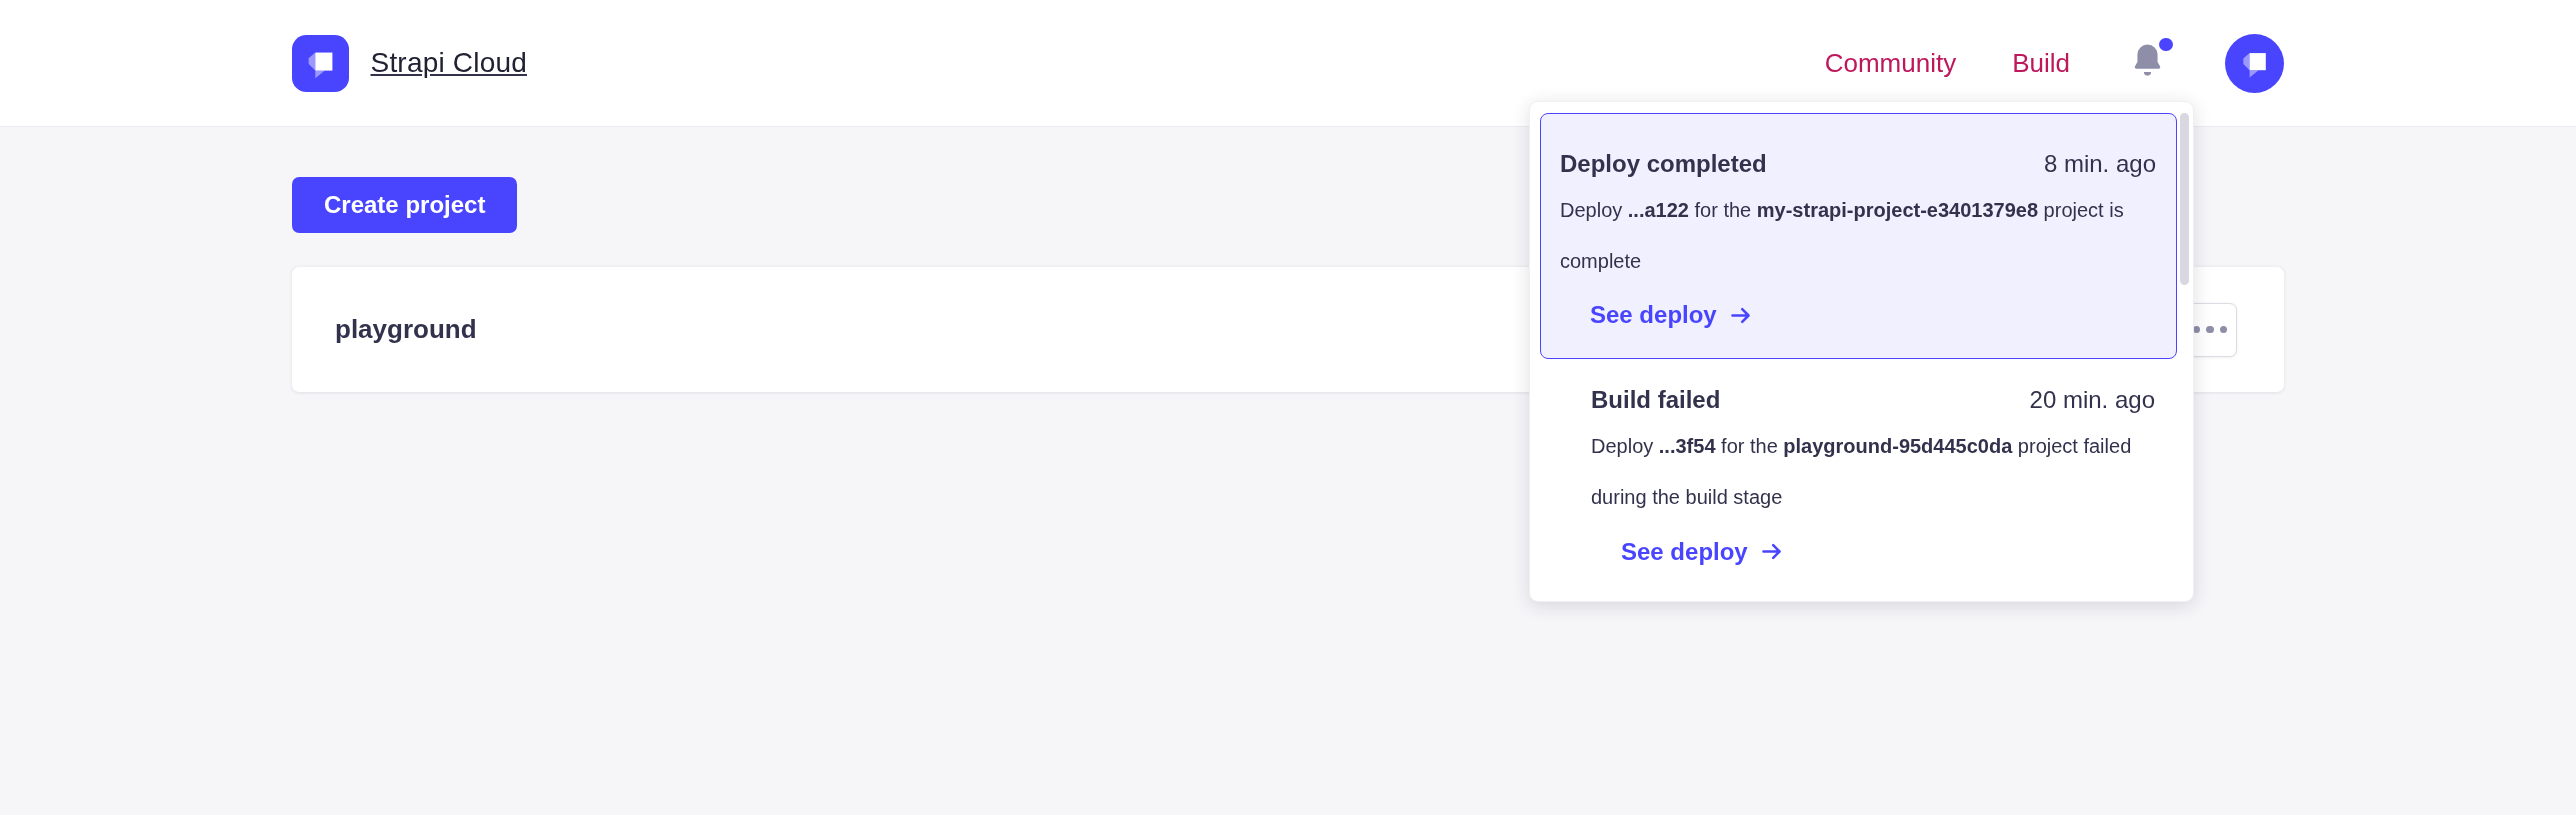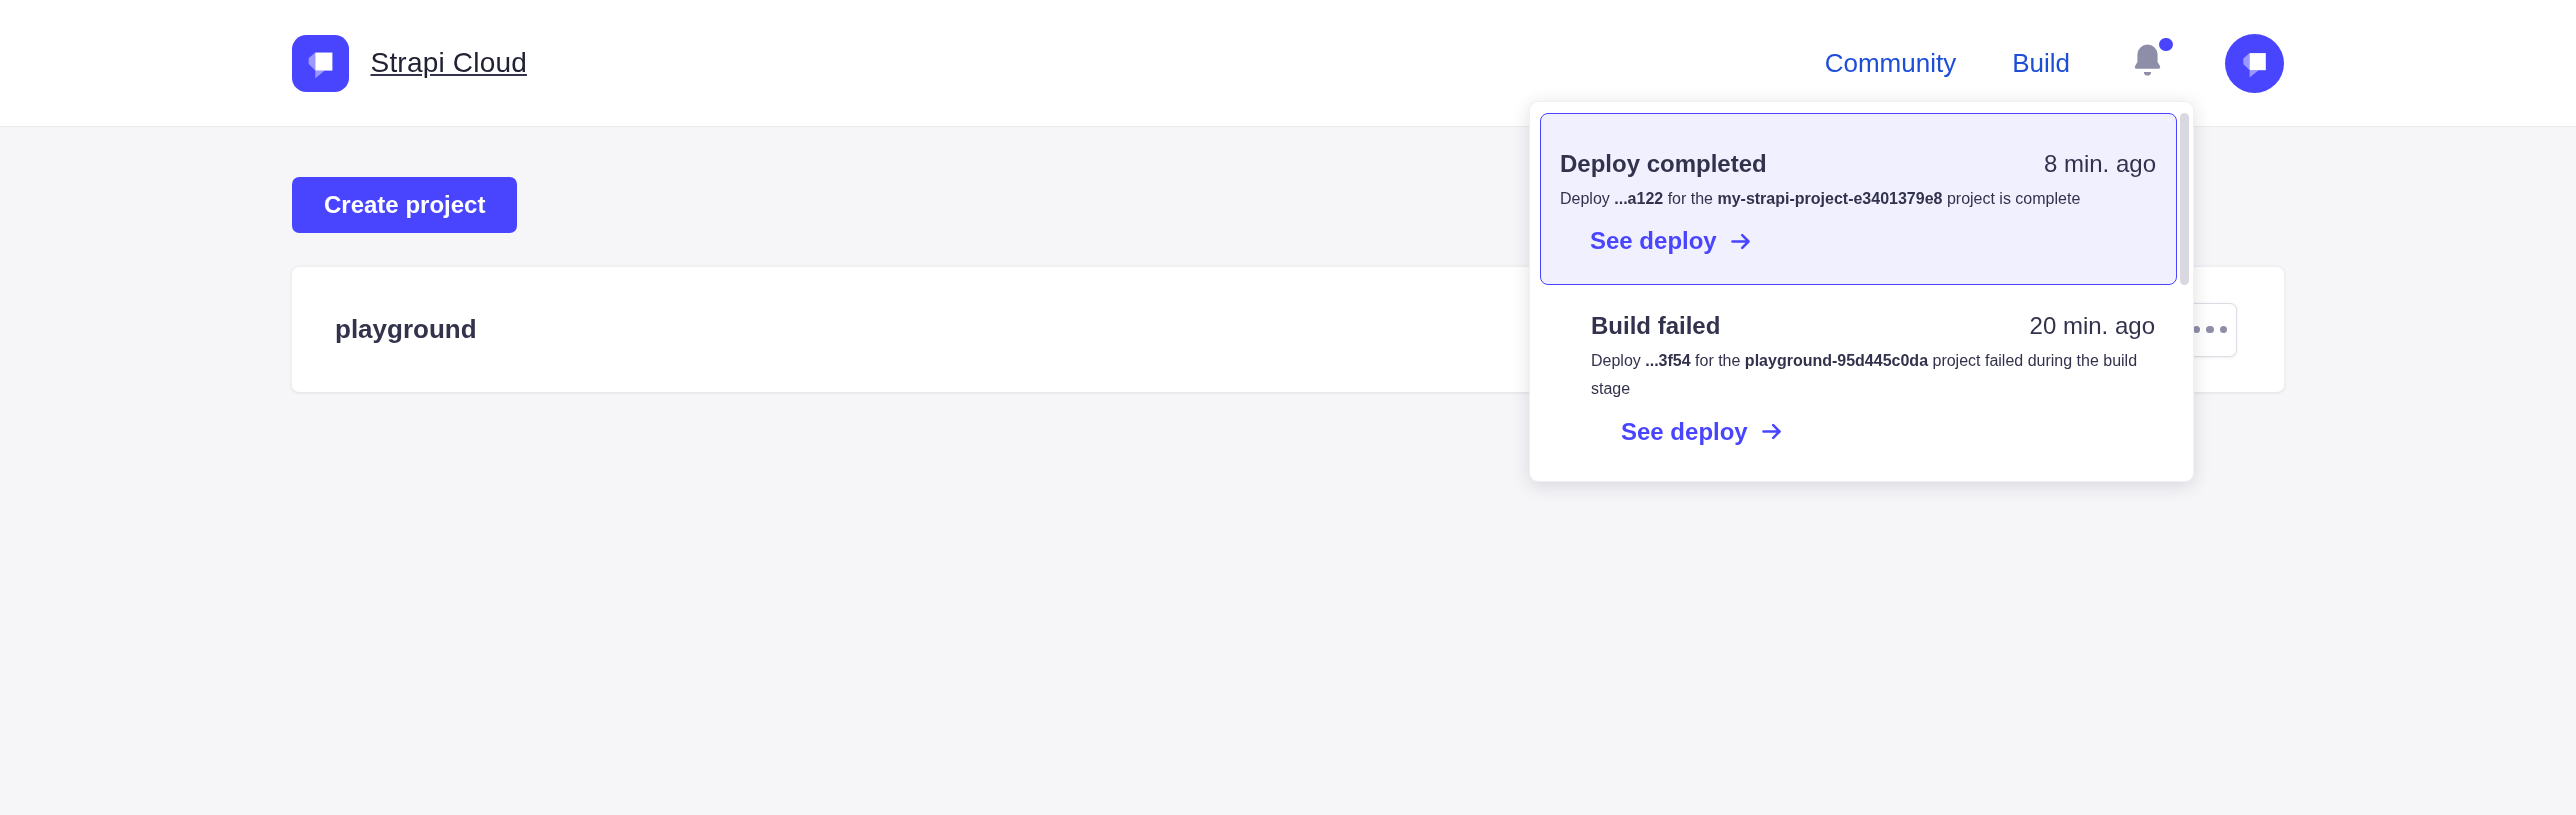--- a/index.html
+++ b/index.html
@@ -27,21 +27,21 @@
   .brand { display: flex; align-items: center; gap: 21.5px; text-decoration: underline; }
   .logo-tile {
     width: 57px; height: 57px;
     background: #4945ff;
     border-radius: 14.3px;
     display: flex; align-items: center; justify-content: center;
   }
   .brand-name { font-size: 28px; font-weight: 500; color: #212134; letter-spacing: 0.2px; }
 
   .nav { display: flex; align-items: center; gap: 56px; }
-  .nav-link { font-size: 26px; color: #1d4ed8; text-decoration: none; cursor: pointer; }
+  .nav-link { font-size: 26px; color: #be185d; text-decoration: none; cursor: pointer; }
   .bell-btn { position: relative; width: 43px; height: 47px; background: none; border: 0; cursor: pointer; display: flex; align-items: center; justify-content: center; }
   .bell-dot {
     position: absolute; top: -1.8px; right: -3.6px;
     width: 13.4px; height: 13.4px; border-radius: 50%;
     background: #4945ff;
   }
   .avatar {
     width: 59px; height: 59px; border-radius: 50%;
     background: #4945ff;
     display: flex; align-items: center; justify-content: center;
@@ -102,21 +102,21 @@
     margin: 10.7px 16px 0 10px;
     background: #f0f0ff;
     border: 1.8px solid #4945ff;
     border-radius: 8px;
     padding: 36px 20px 29px 19px;
   }
   .notif-item.plain { padding: 27px 38px 30px 61px; }
   .notif-title-row { display: flex; justify-content: space-between; align-items: baseline; }
   .notif-title { font-size: 24px; font-weight: 700; color: #32324d; }
   .notif-time  { font-size: 24px; color: #32324d; }
-  .notif-body  { margin-top: 7.2px; font-size: 16px; line-height: 28px; color: #32324d; max-width: 573px; }
+  .notif-body  { margin-top: 7.2px; font-size: 20px; line-height: 51px; color: #32324d; max-width: 573px; }
   .notif-body .seg-b { font-weight: 700; }
   .notif-link {
     margin-top: 14.3px;
     display: inline-flex; align-items: center; gap: 12.5px;
     font-size: 24px; font-weight: 700; color: #4945ff;
     text-decoration: none; cursor: pointer; margin-left: 30px;
   }
   .scroll-thumb {
     position: absolute; right: 4.5px; top: 10.7px;
     width: 9px; height: 172px; border-radius: 4.5px;

